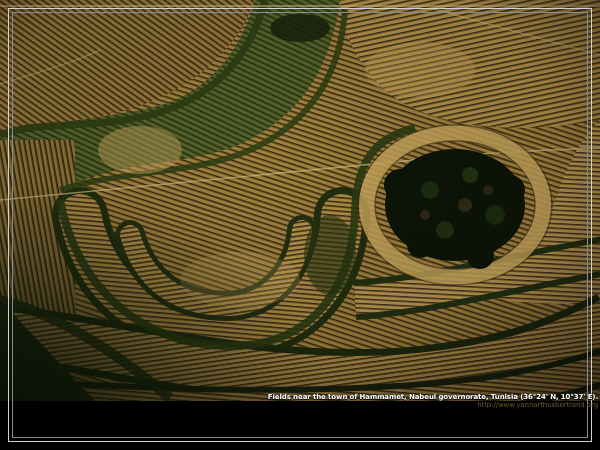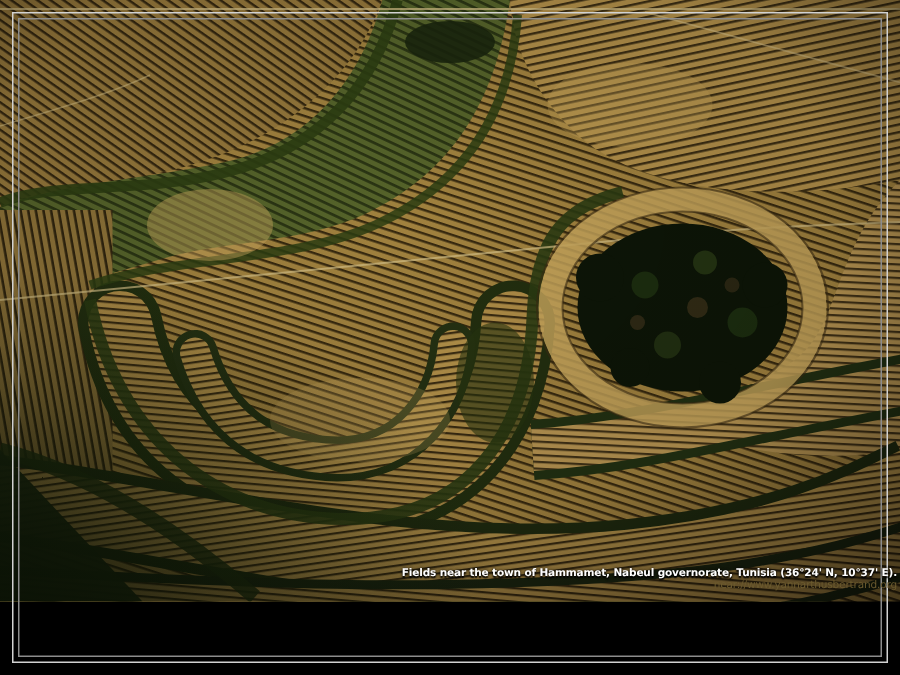--- a/index.html
+++ b/index.html
@@ -12,21 +12,21 @@
     position:relative; width:600px; height:450px; overflow:hidden;
     background:var(--background);
     font-family:"DejaVu Sans","Liberation Sans",sans-serif;
   }
   .photo{position:absolute; left:0; top:0; width:600px; height:401px; z-index:1;}
   .photo svg{display:block;}
   .frame{position:absolute; z-index:3; pointer-events:none;}
   .frame.outer{left:8px; top:8px; right:8px; bottom:8px; border:1px solid var(--frame-outer);}
   .frame.inner{left:12px; top:12px; right:12px; bottom:12px; border:1px solid var(--frame-inner);}
   .caption{
-    position:absolute; z-index:4; right:2px; top:379px; text-align:right;
+    position:absolute; z-index:4; right:2px; top:394px; text-align:right;
     line-height:7px; white-space:nowrap;
   }
   .caption .title{
     font-size:7px; font-weight:bold; color:var(--caption-text);
     text-shadow:0 1px 1px #000, 0 0 2px #000; letter-spacing:-0.1px;
   }
   .caption .url{
     font-size:7px; color:var(--caption-url); margin-top:1px; letter-spacing:-0.1px;
   }
   .grove-fill{fill:var(--grove-green);}
@@ -147,16 +147,16 @@
         <rect width="600" height="401" fill="url(#cornerBL)"></rect>
       </g>
     </svg>
   </div>
 
   <div class="frame outer"></div>
   <div class="frame inner"></div>
 
   <div class="caption">
     <div class="title">Fields near the town of Hammamet, Nabeul governorate, Tunisia (36°24' N, 10°37' E).</div>
-    <div class="url">near://www.yannarthusbertrand.org</div>
+    <div class="url">http://www.yannarthusbertrand.org</div>
   </div>
 
 </div>
 
 </body></html>

